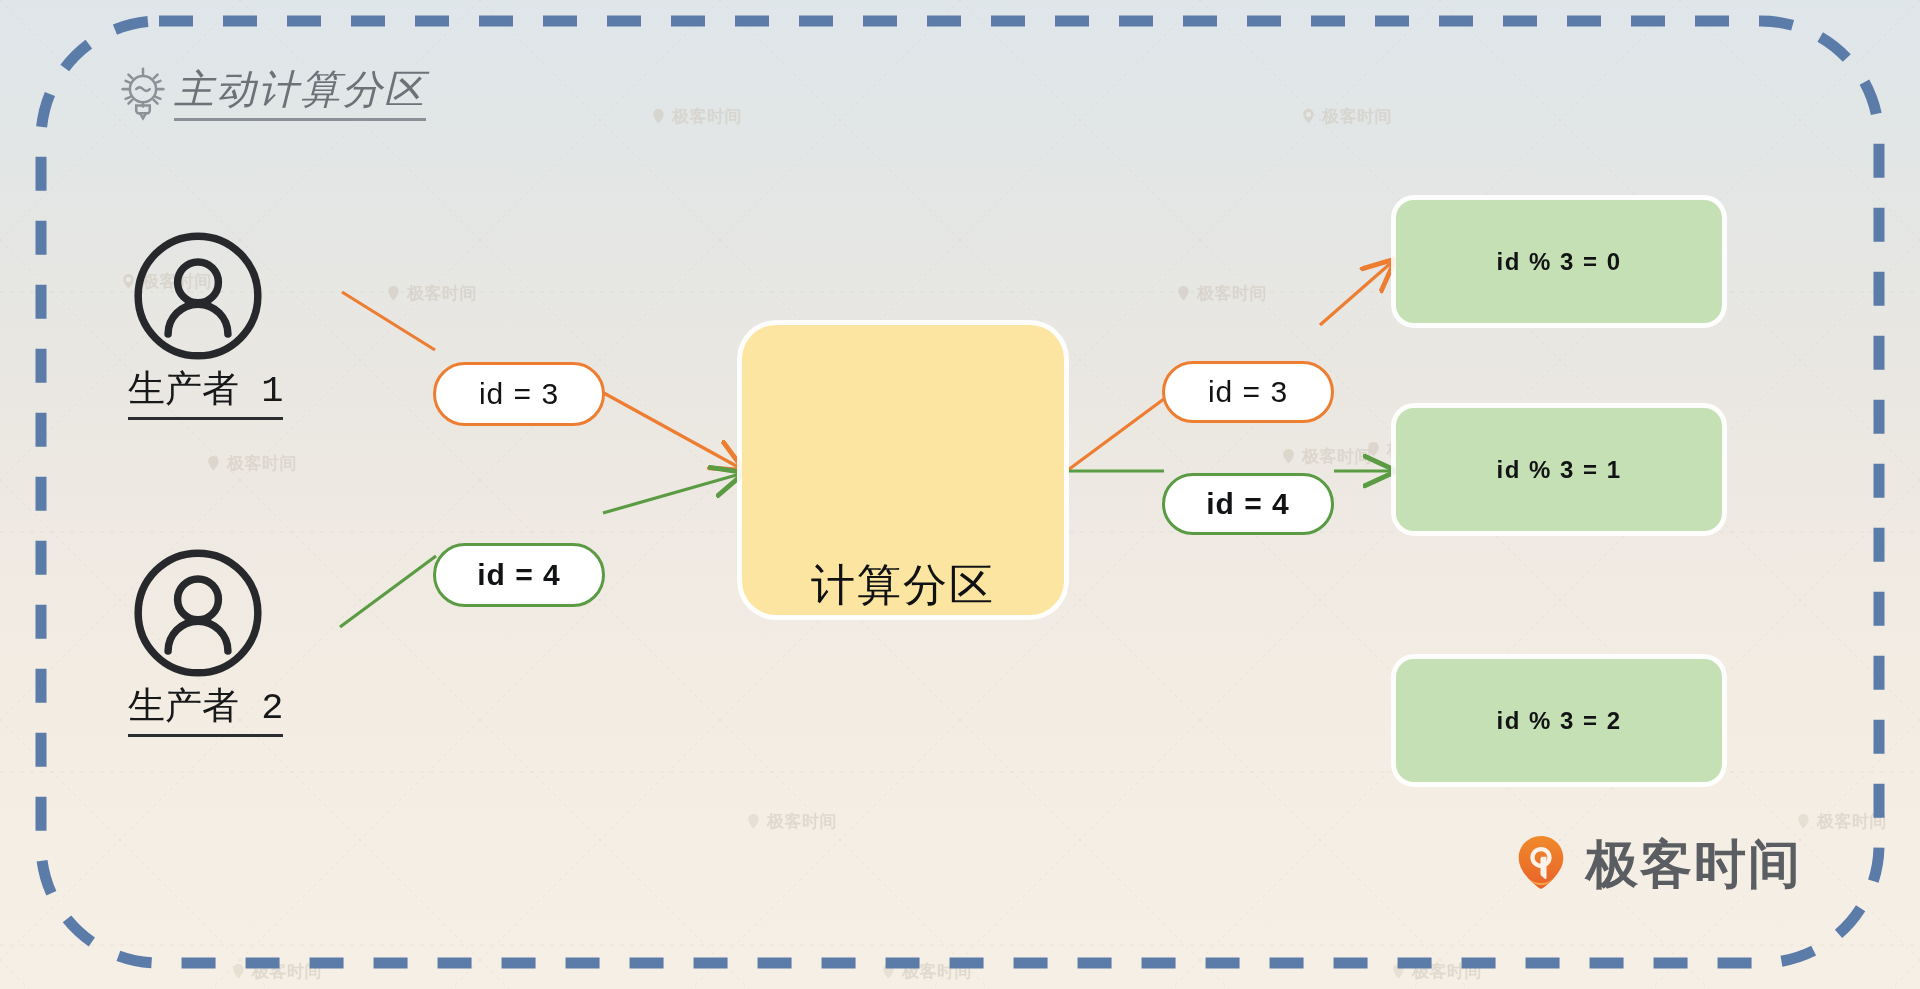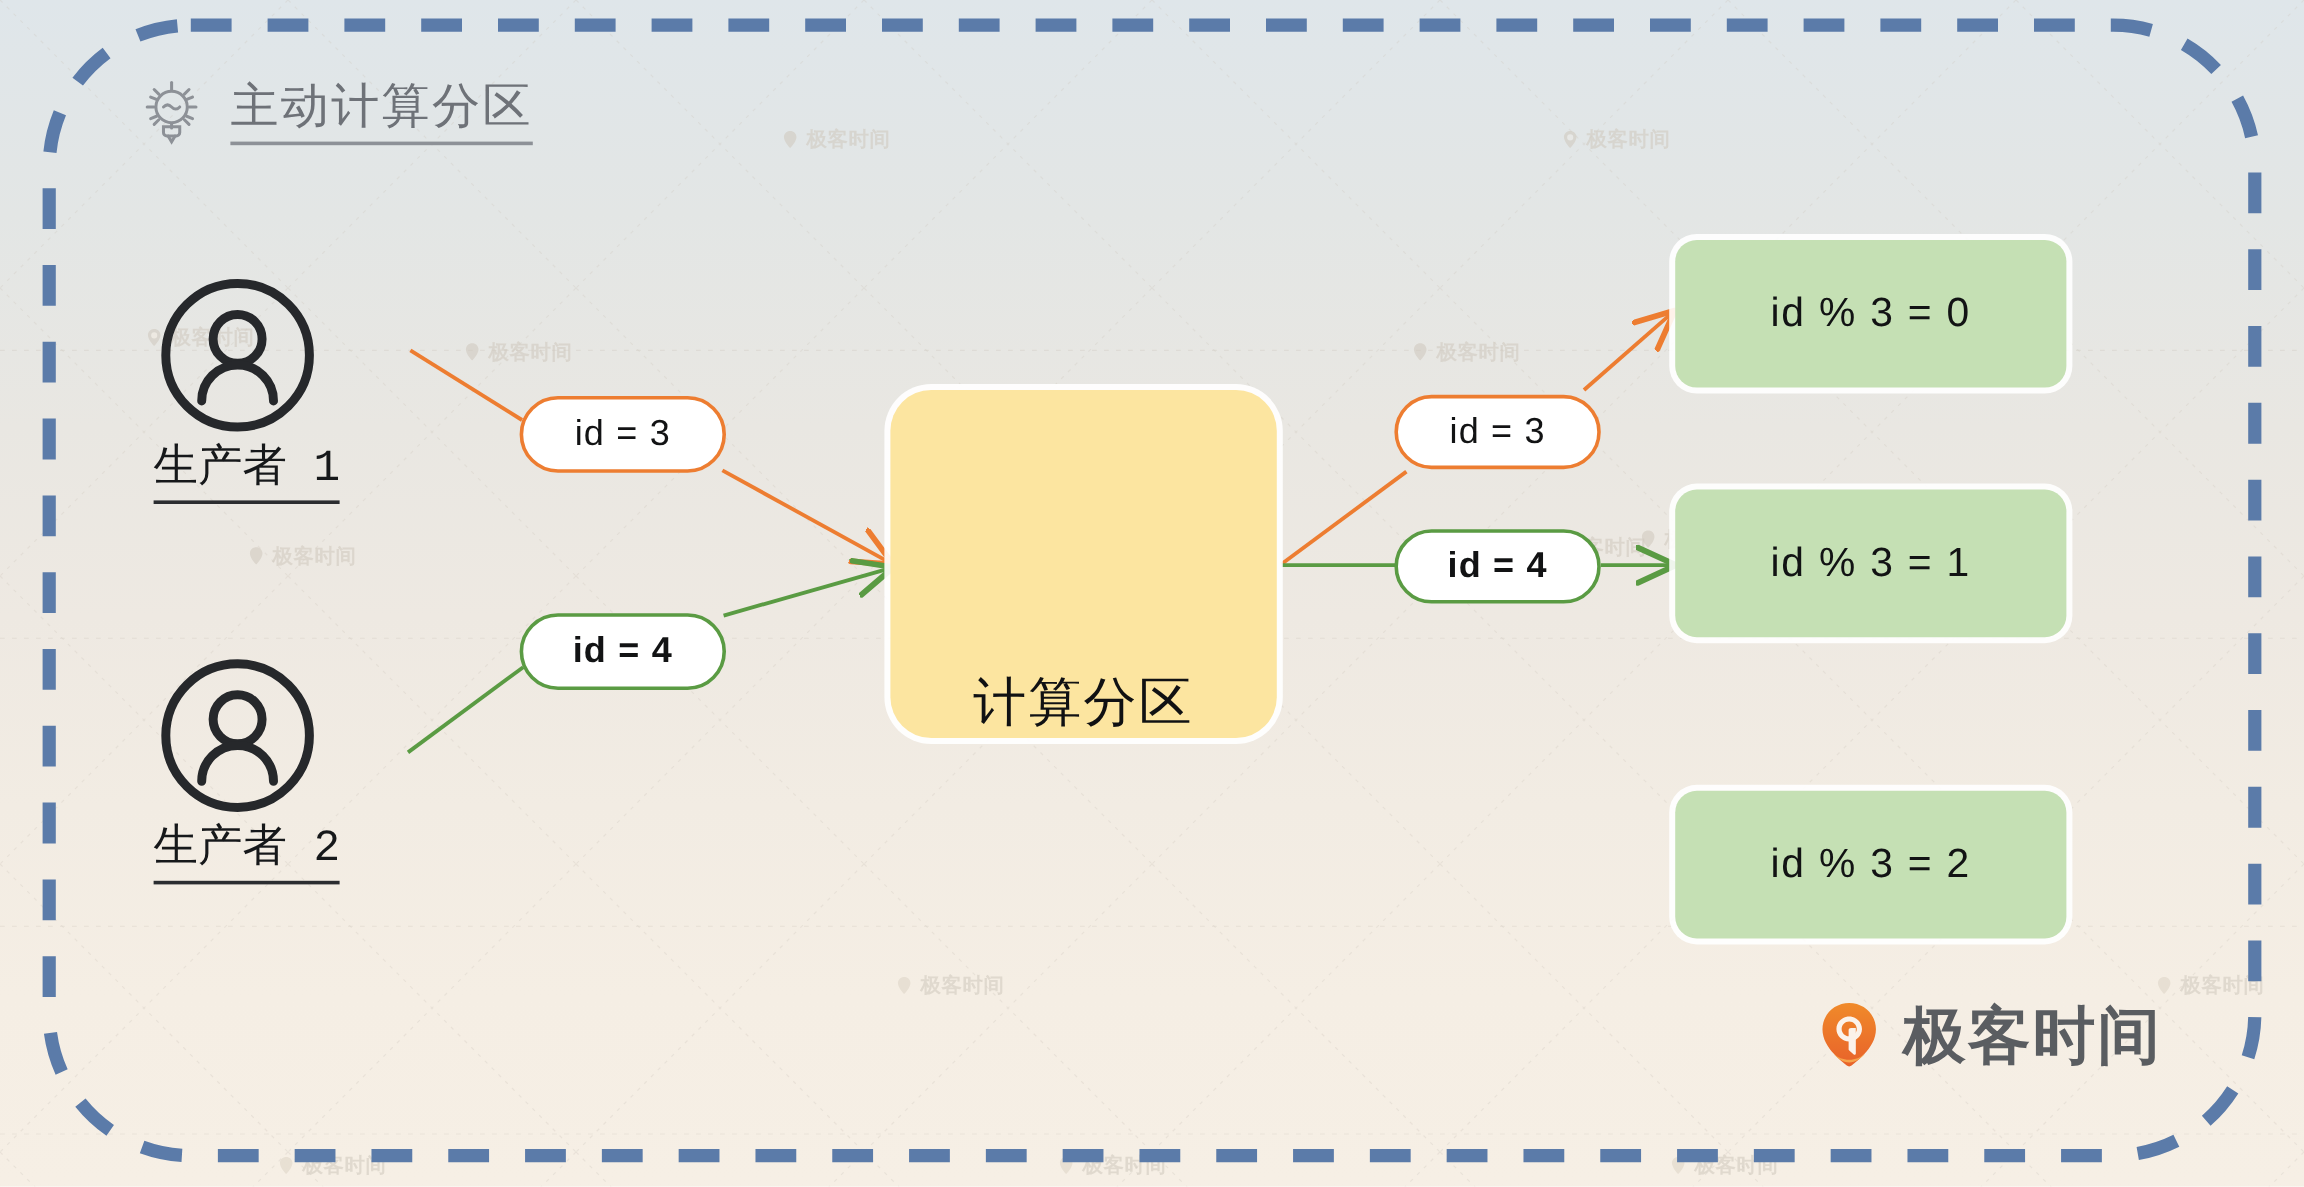--- a/index.html
+++ b/index.html
@@ -96,21 +96,21 @@
   #producer-1 { left: 128px; top: 228px; }
   #producer-2 { left: 128px; top: 545px; }
 
   
   #header {
     position: absolute;
     left: 112px;
     top: 62px;
     display: flex;
     align-items: center;
-    gap: 18px;
+    font-style: italic;
   }
   #header .bulb { width: 62px; height: 62px; flex: none; }
   #header .htitle {
     font-size: 40px;
     color: #6e7278;
     border-bottom: 3px solid #8d9197;
     padding-bottom: 5px;
     line-height: 1.2;
     letter-spacing: 2px;
   }
@@ -138,40 +138,42 @@
     position: absolute;
     left: 1396px;
     width: 326px;
     height: 123px;
     border-radius: 18px;
     background: #c5e0b4;
     box-shadow: 0 0 0 5px rgba(255,255,255,.9);
     display: flex;
     align-items: center;
     justify-content: center;
-    font-size: 34px;
+    font-size: 24px;
     color: #121314;
     letter-spacing: 1.5px;
+    font-weight: bold;
   }
   #partition-0 { top: 200px; }
   #partition-1 { top: 408px; }
   #partition-2 { top: 617px; margin-top: 42px; }
 
   
   .pill {
     position: absolute;
     background: #ffffff;
     border-radius: 999px;
     display: flex;
     align-items: center;
     justify-content: center;
     font-size: 30px;
     color: #121314;
     letter-spacing: 1px;
     box-sizing: border-box;
+    margin-top: 32px;
   }
   .pill.orange { border: 3px solid #ed7d31; }
   .pill.green  { border: 3px solid #5a9b43; font-weight: bold; }
 
   #pill-in-3  { left: 433px;  top: 330px; width: 172px; height: 64px; }
   #pill-in-4  { left: 433px;  top: 511px; width: 172px; height: 64px; }
   #pill-out-3 { left: 1162px; top: 329px; width: 172px; height: 62px; }
   #pill-out-4 { left: 1162px; top: 441px; width: 172px; height: 62px; }
 
   

